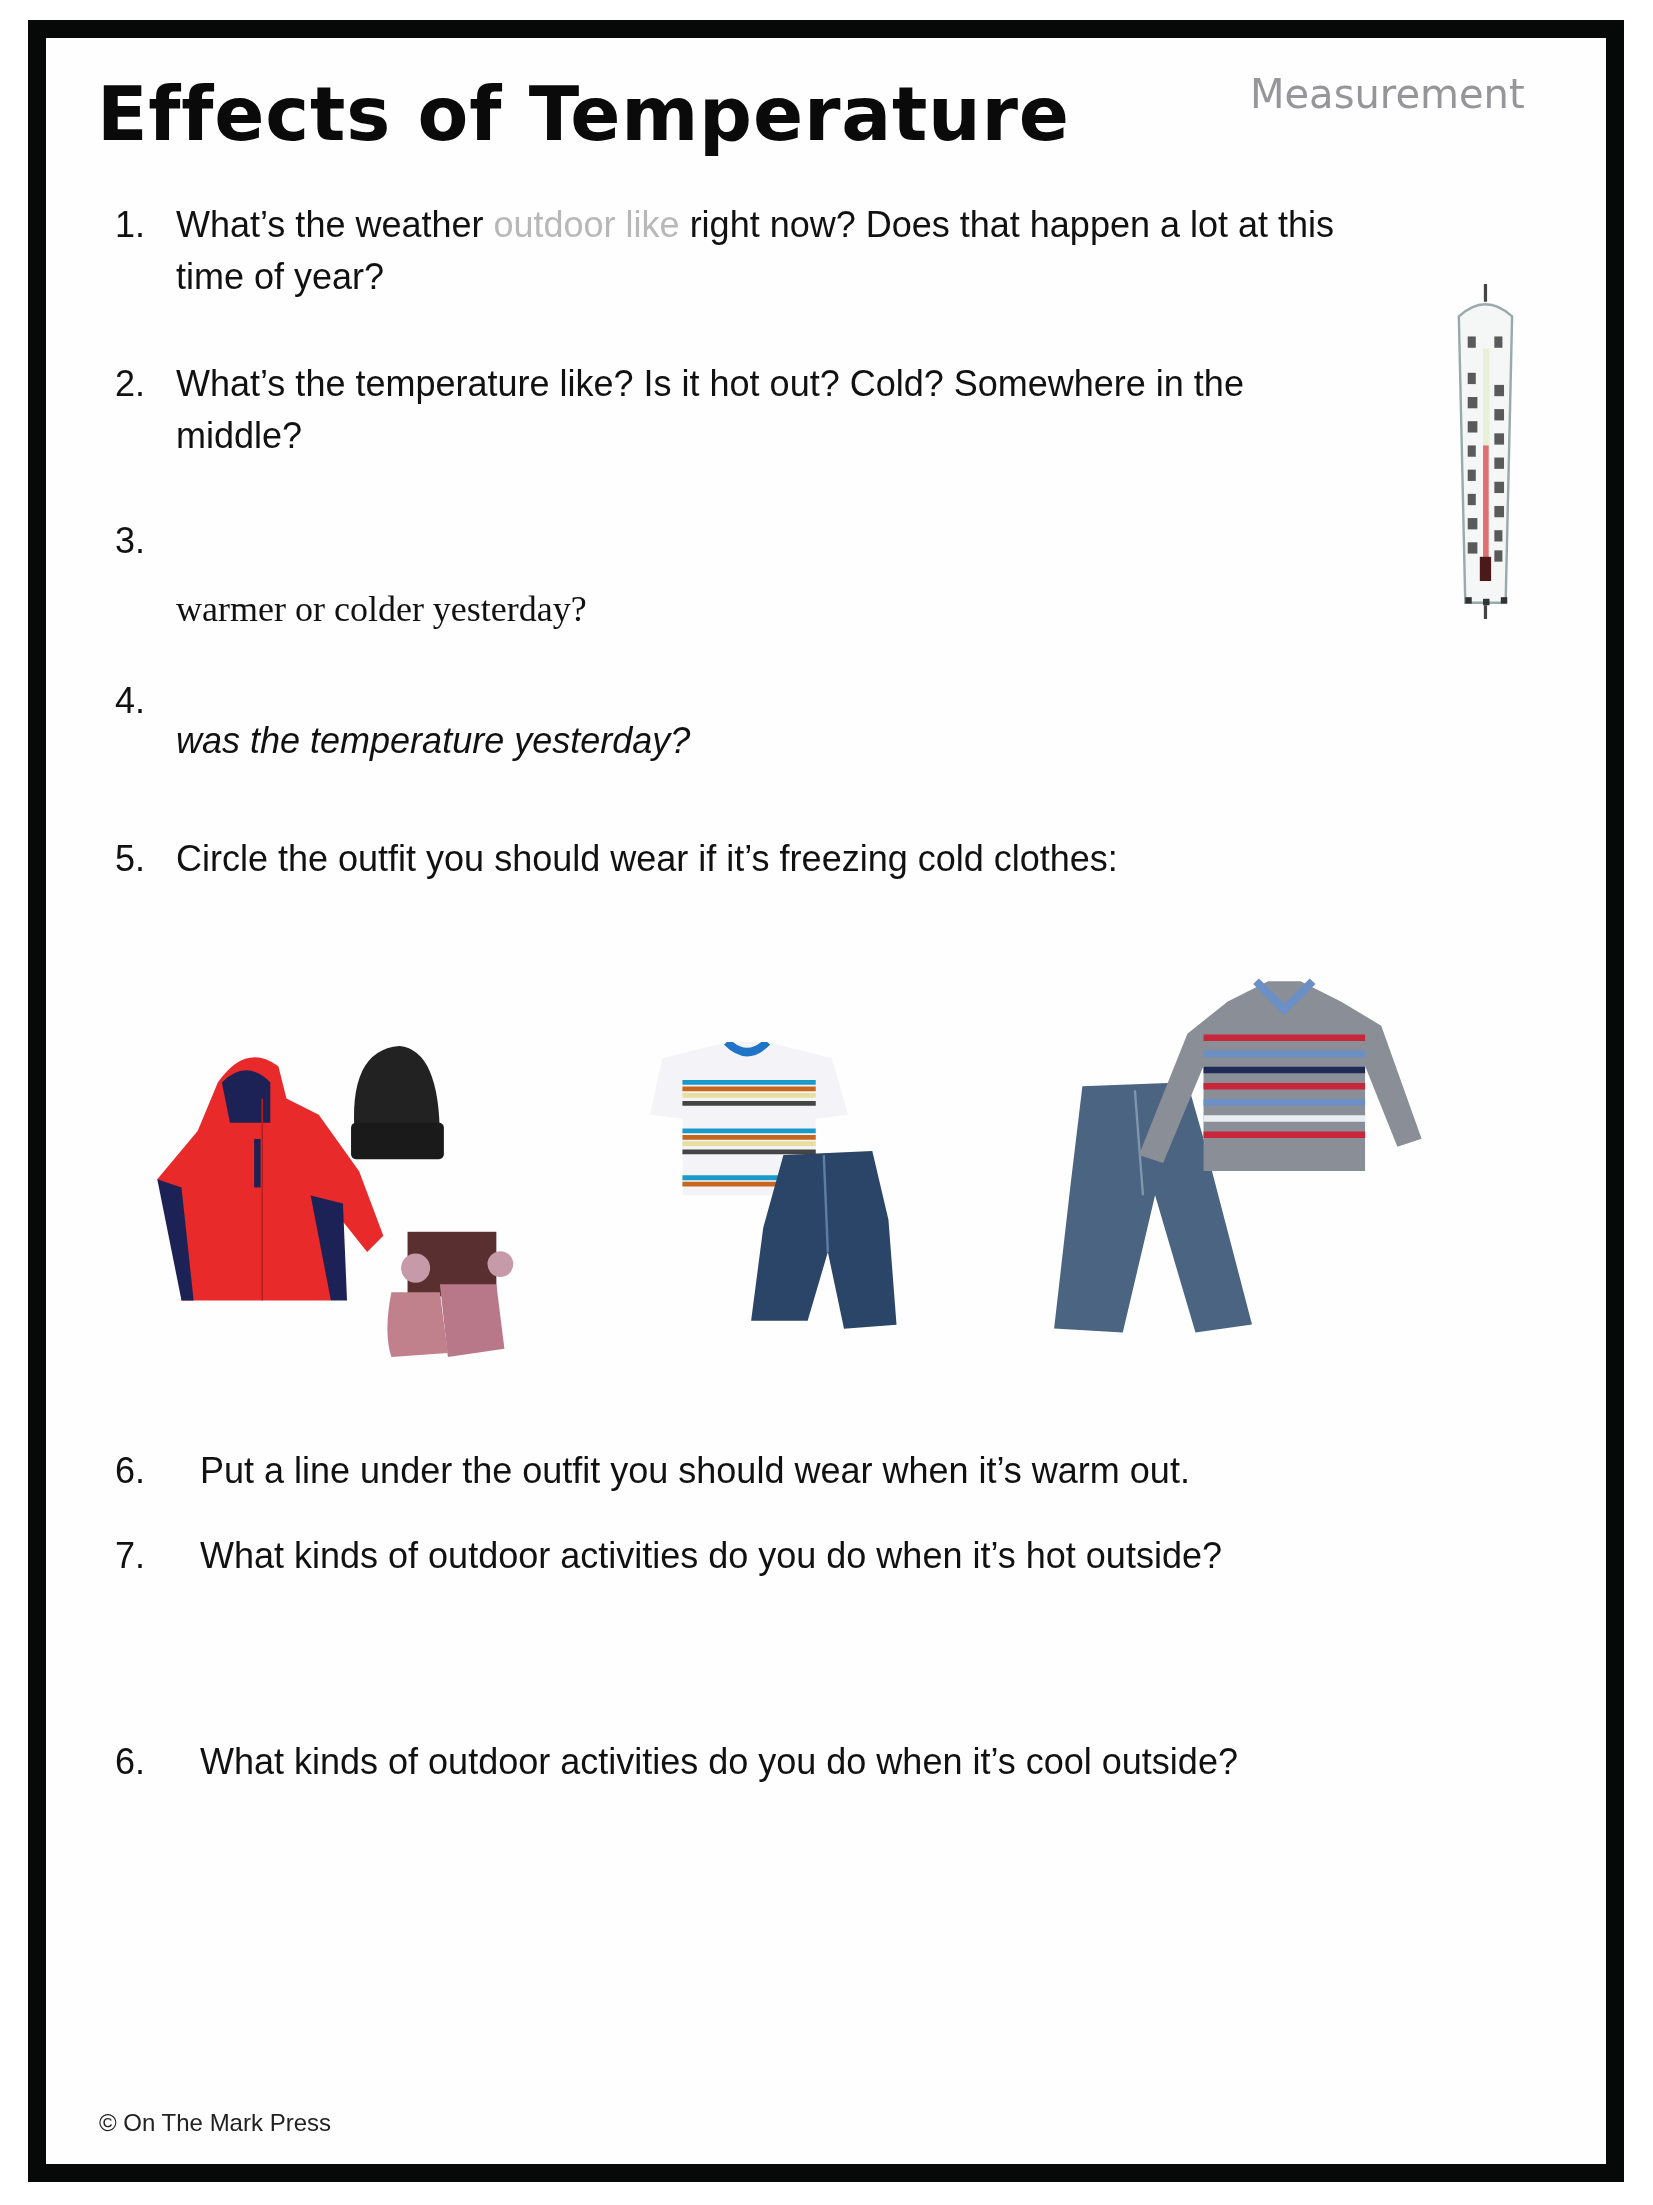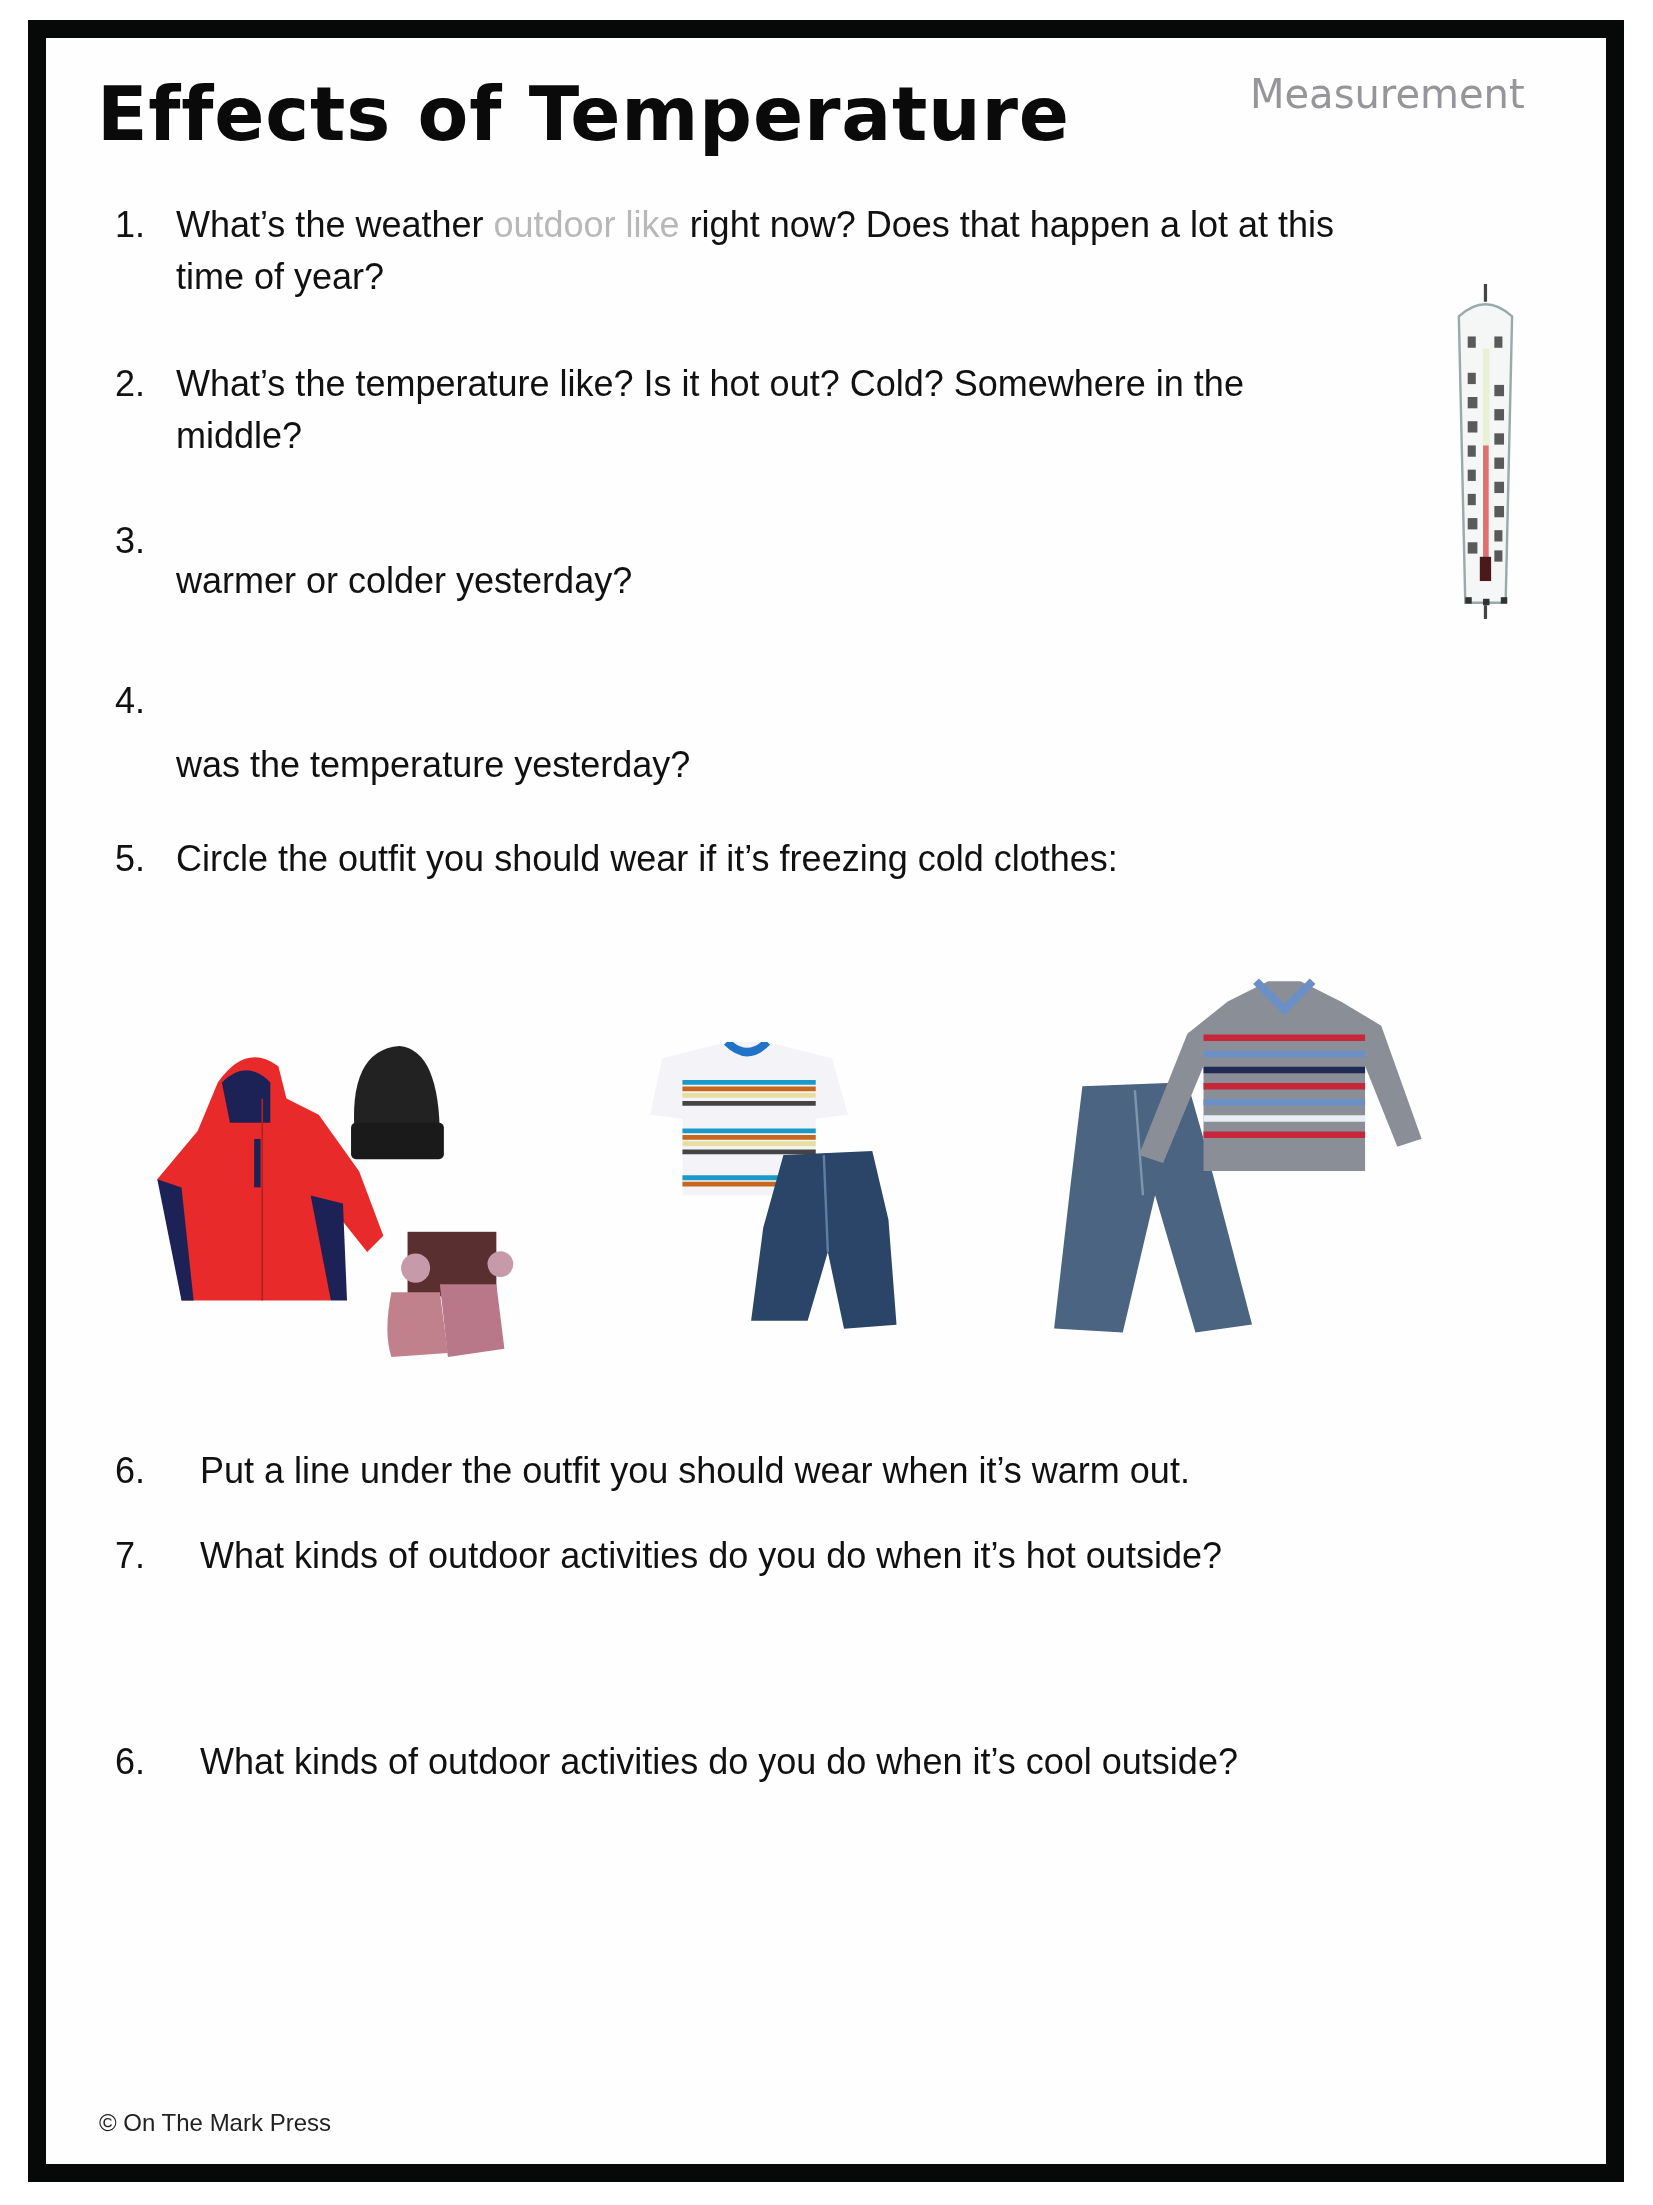--- a/index.html
+++ b/index.html
@@ -81,26 +81,26 @@
 </svg>
 
 <div class="q t1" style="left:115px; top:358px; width:1332px; height:105px;">
   <span class="num">2.</span>
   <span class="txt" style="top:0;">What’s the temperature like? Is it hot out? Cold? Somewhere in the</span>
   <span class="txt" style="top:52px;text-align:center;">middle?</span>
 </div>
 
 <div class="q t1" style="left:115px; top:515px; width:1130px; height:105px;">
   <span class="num">3.</span>
-  <span class="txt" style="top:40px;">warmer or colder yesterday?</span>
+  <span class="txt" style="top:68px;font-family:Liberation Serif, serif;">warmer or colder yesterday?</span>
 </div>
 
 <div class="q t1" style="left:115px; top:675px; width:1211px; height:105px;">
   <span class="num">4.</span>
-  <span class="txt" style="top:64px;">was the temperature yesterday?</span>
+  <span class="txt" style="top:40px;font-style:italic;">was the temperature yesterday?</span>
 </div>
 
 <div class="q t1" style="left:115px; top:833px; width:1211px; height:52px;">
   <span class="num">5.</span>
   <span class="txt" style="top:0;">Circle the outfit you should wear if it’s freezing cold clothes:</span>
 </div>
 
 <svg class="outfit" style="left:149px; top:1034px; width:396px; height:331px;" viewBox="0 0 490 410">
   <g>
     <path d="M40 330 L30 230 L10 180 L60 120 L85 60 Q120 10 160 40 L170 80 L210 100 L260 170 L290 250 L270 270 L230 220 L225 330 Z" fill="#e82a2a"></path>

